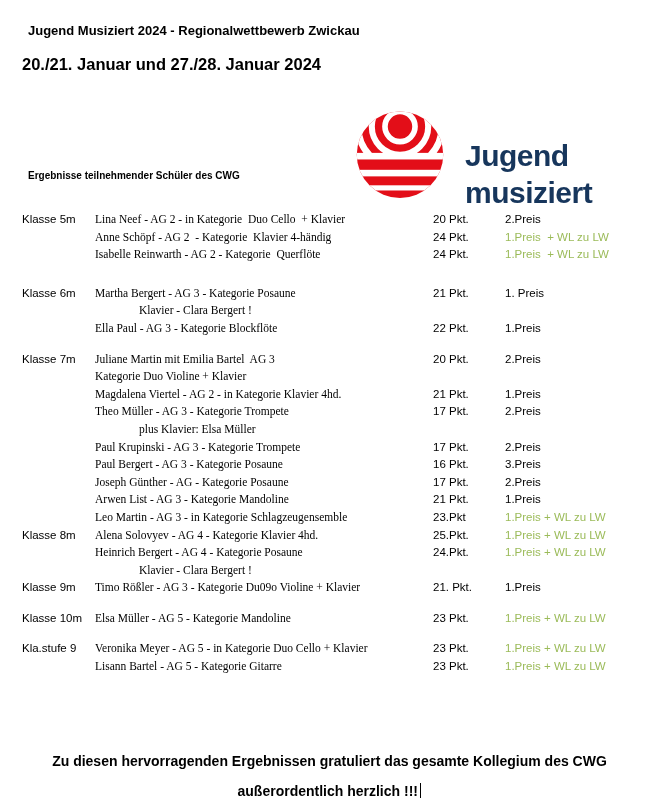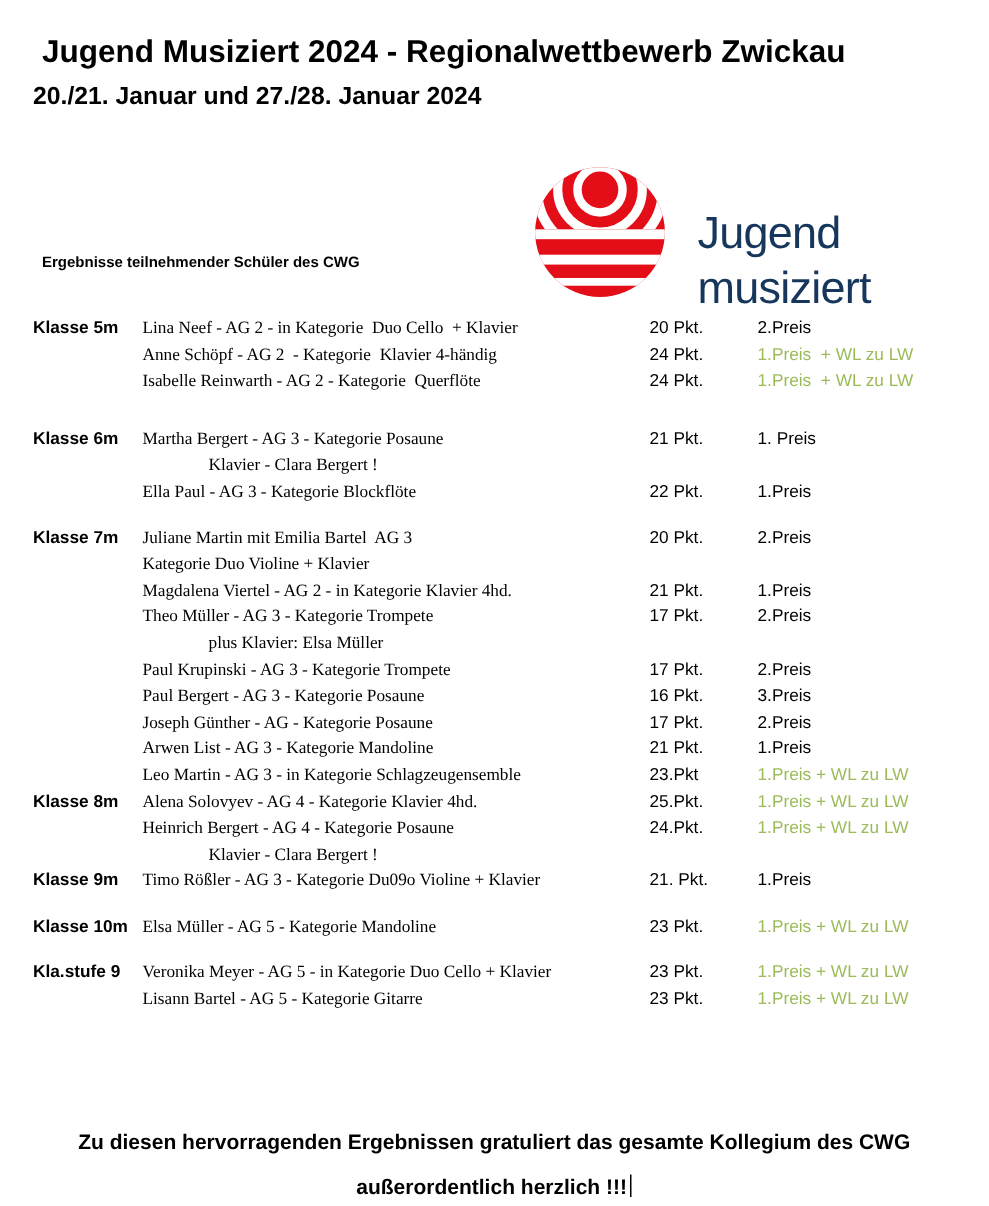--- a/index.html
+++ b/index.html
@@ -2,34 +2,34 @@
 <html><head>
 <meta charset="utf-8">
 <style>
   html,body { margin:0; padding:0; }
   body {
     width:659px; height:804px;
     background:#ffffff; color:#000000;
     font-family:"Liberation Sans", sans-serif;
     position:relative; overflow:hidden;
   }
-  .title1 { position:absolute; left:28px; top:23px; font-size:21px; font-weight:bold; white-space:pre;text-align:center; }
+  .title1 { position:absolute; left:28px; top:23px; font-size:13px; font-weight:bold; white-space:pre;text-align:center; }
   .title2 { position:absolute; left:22px; top:55px; font-size:16.5px; font-weight:bold; white-space:pre; }
 
   .logo { position:absolute; left:352px; top:90px; display:flex; align-items:center; gap:17px; }
   .logo-ball { width:96px; height:94px; }
-  .wordmark { font-size:30px; font-weight:normal; line-height:37px; letter-spacing:-0.5px;margin-top:47px; }
+  .wordmark { font-size:30px; font-weight:bold; line-height:37px; letter-spacing:-0.5px;margin-top:47px; }
 
   .heading { position:absolute; left:28px; top:170px; font-size:10px; font-weight:bold; }
 
   .results { position:absolute; left:22px; top:211px; width:633px; font-size:11.5px; }
   .row { display:flex; align-items:flex-start; line-height:17.6px; }
   .row.gap1 { margin-top:13px; }
   .row.gap2 { margin-top:21px;align-items:center; }
-  .c-class  { width:73px;  flex:none; white-space:pre;font-weight:bold; }
+  .c-class  { width:73px;  flex:none; white-space:pre; }
   .c-name   { width:338px; flex:none; white-space:pre;font-family:Liberation Serif, serif; }
   .c-name.indent { padding-left:44px; width:294px; }
   .c-points { width:72px;  flex:none; white-space:pre; }
   .c-prize  { flex:1; white-space:pre; }
 
   .footer { position:absolute; left:0; top:746px; width:659px; text-align:center; font-weight:bold; font-size:14px; line-height:30px; }
   .cursor { display:inline-block; width:1.5px; height:15px; background:#000; vertical-align:-2px; margin-left:2px; }
 </style>
 </head>
 <body>

